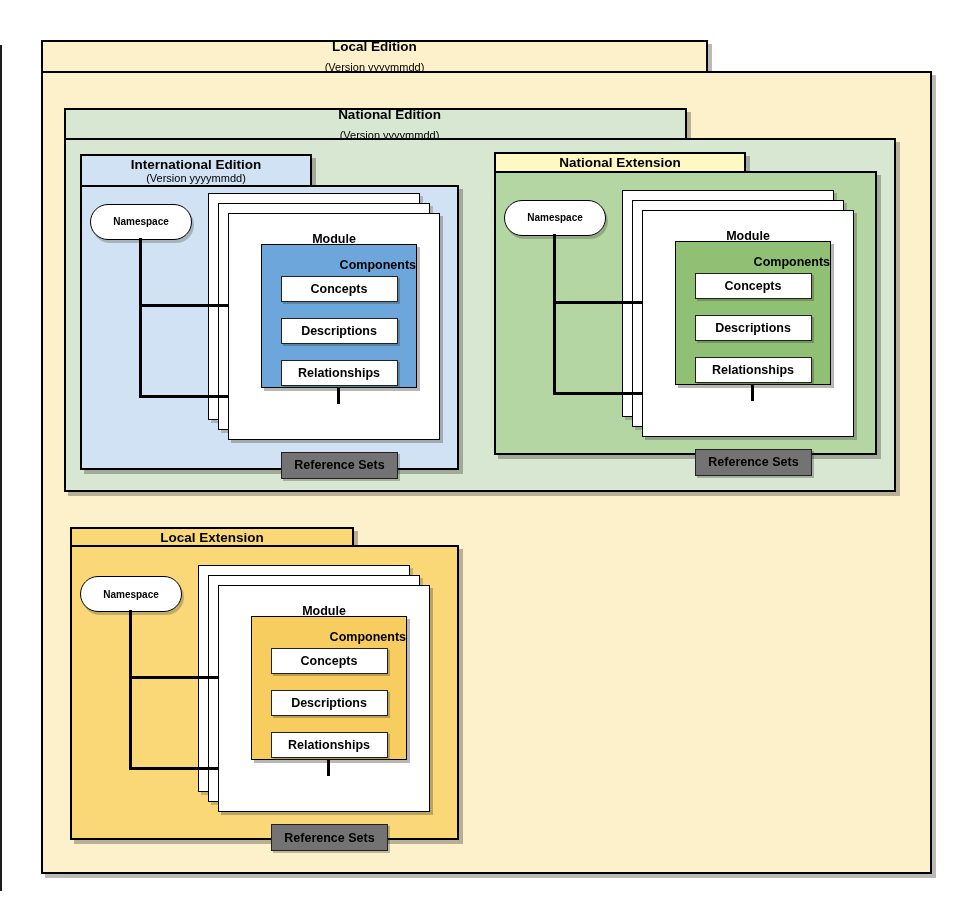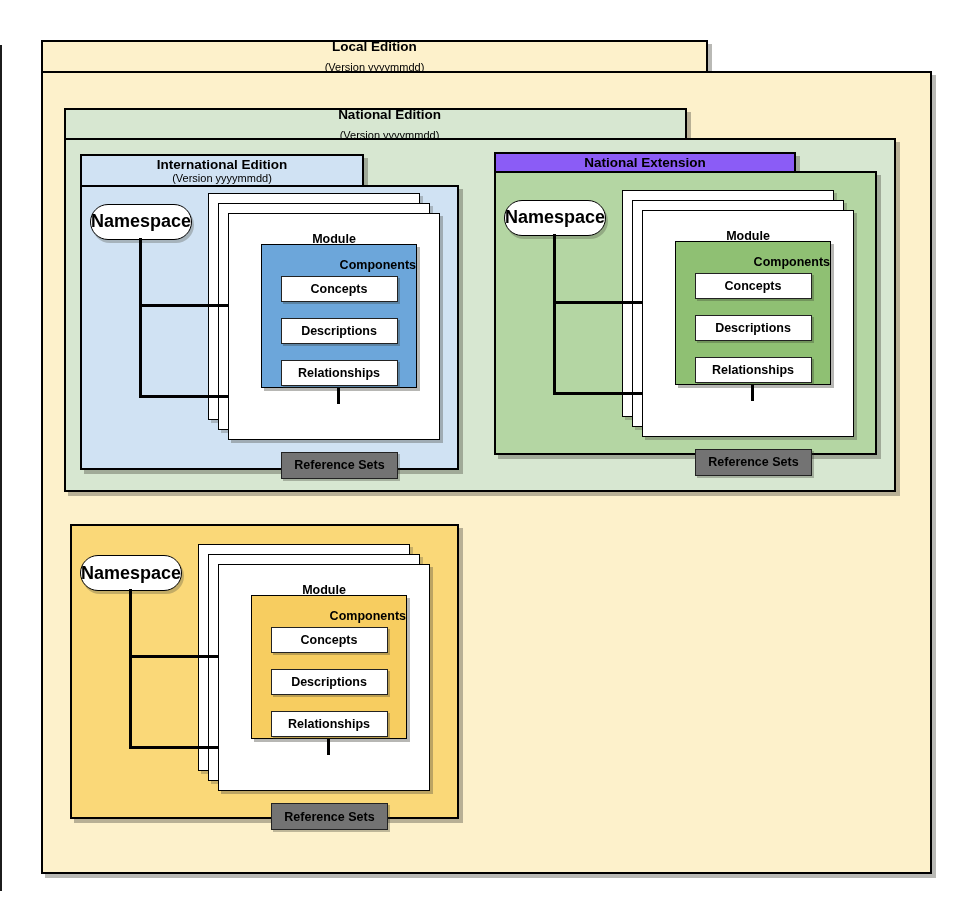--- a/index.html
+++ b/index.html
@@ -30,38 +30,38 @@
   #folder-local-edition{left:41px;top:40px;}
   #folder-local-edition .ftab{width:667px;height:33px;background:#FDF1CB;gap:7px;}
   #folder-local-edition .fbody{width:891px;height:803px;background:#FDF1CB;}
 
   #folder-national-edition{left:21px;top:35px;}
   #folder-national-edition .ftab{width:623px;height:33px;background:#D7E7D1;padding-left:28px;}
   #folder-national-edition .fbody{width:832px;height:354px;background:#D7E7D1;}
 
   
   #panel-intl{left:14px;top:14px;}
-  #panel-intl .ptab{width:284px;height:33px;background:#D0E2F3;}
+  #panel-intl .ptab{width:232px;height:33px;background:#D0E2F3;}
   #panel-intl .pbody{width:379px;height:285px;background:#D0E2F3;--oval-top:17px;--stack-top:6px;--accent:#6CA6DA;}
 
   #panel-natext{left:428px;top:12px;}
-  #panel-natext .ptab{width:302px;height:21px;background:#8b5cf6;}
+  #panel-natext .ptab{width:252px;height:21px;background:#fef9c3;}
   #panel-natext .pbody{width:383px;height:284px;background:#B4D6A3;--oval-top:27px;--stack-top:17px;--accent:#8FC073;}
 
   #panel-localext{left:27px;top:454px;}
   #panel-localext .ptab{width:284px;height:21px;background:#FAD878;}
   #panel-localext .pbody{width:389px;height:295px;background:#FAD878;--oval-top:29px;--stack-top:18px;--accent:#F7CD60;}
 
   
   .oval{
     position:absolute;left:8px;top:var(--oval-top);width:102px;height:36px;
     background:#fff;border:1.5px solid #000;border-radius:18px;
     box-shadow:2px 3px 0 rgba(70,70,60,.3);
     display:flex;align-items:center;justify-content:center;
-    font-weight:bold;font-size:18px;
+    font-weight:bold;font-size:10px;
   }
   .vline{position:absolute;left:57px;width:3px;background:#000;
     top:calc(var(--oval-top) + 34px);
     height:calc(var(--stack-top) + 171px - var(--oval-top));}
   .hline{position:absolute;left:57px;width:91px;height:3px;background:#000;}
   .hline.h1{top:calc(var(--stack-top) + 111px);}
   .hline.h2{top:calc(var(--stack-top) + 202px);}
 
   .card{position:absolute;width:212px;height:227px;background:#fff;border:1.3px solid #000;}
   .card.back{left:126px;top:var(--stack-top);box-shadow:3px 3px 0 rgba(70,70,60,.28);}
@@ -160,20 +160,23 @@
                 <div class="card-connector"></div>
                 <div class="refsets">Reference Sets</div>
               </div>
             </div>
           </div>
 
         </div>
       </div>
 
       <div class="panel" id="panel-localext">
+        <div class="ptab">
+          <div class="tab-title">Local Extension</div>
+        </div>
         <div class="pbody">
           <div class="oval">Namespace</div>
           <div class="card back"></div>
           <div class="card mid"></div>
           <div class="vline"></div>
           <div class="hline h1"></div>
           <div class="hline h2"></div>
           <div class="card front">
             <div class="module-label">Module</div>
             <div class="components">

